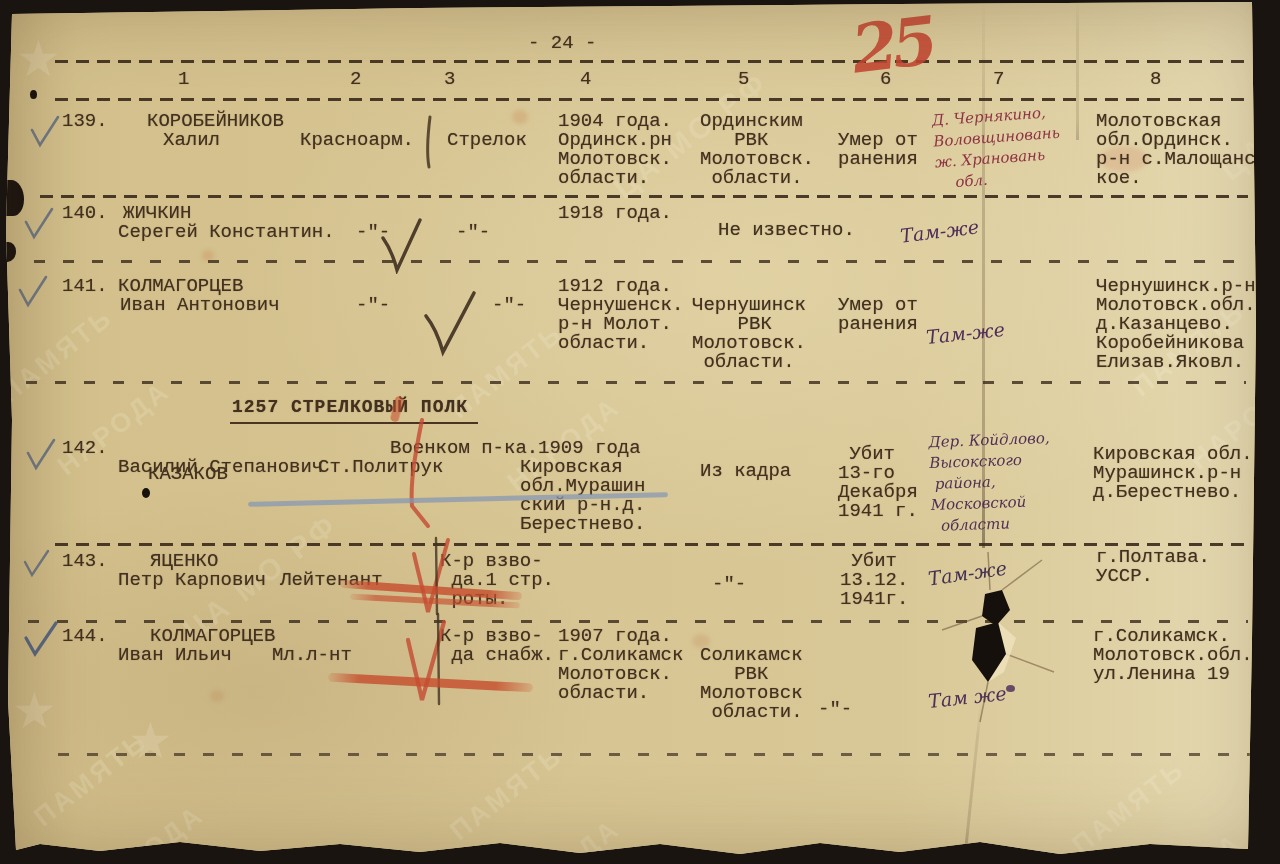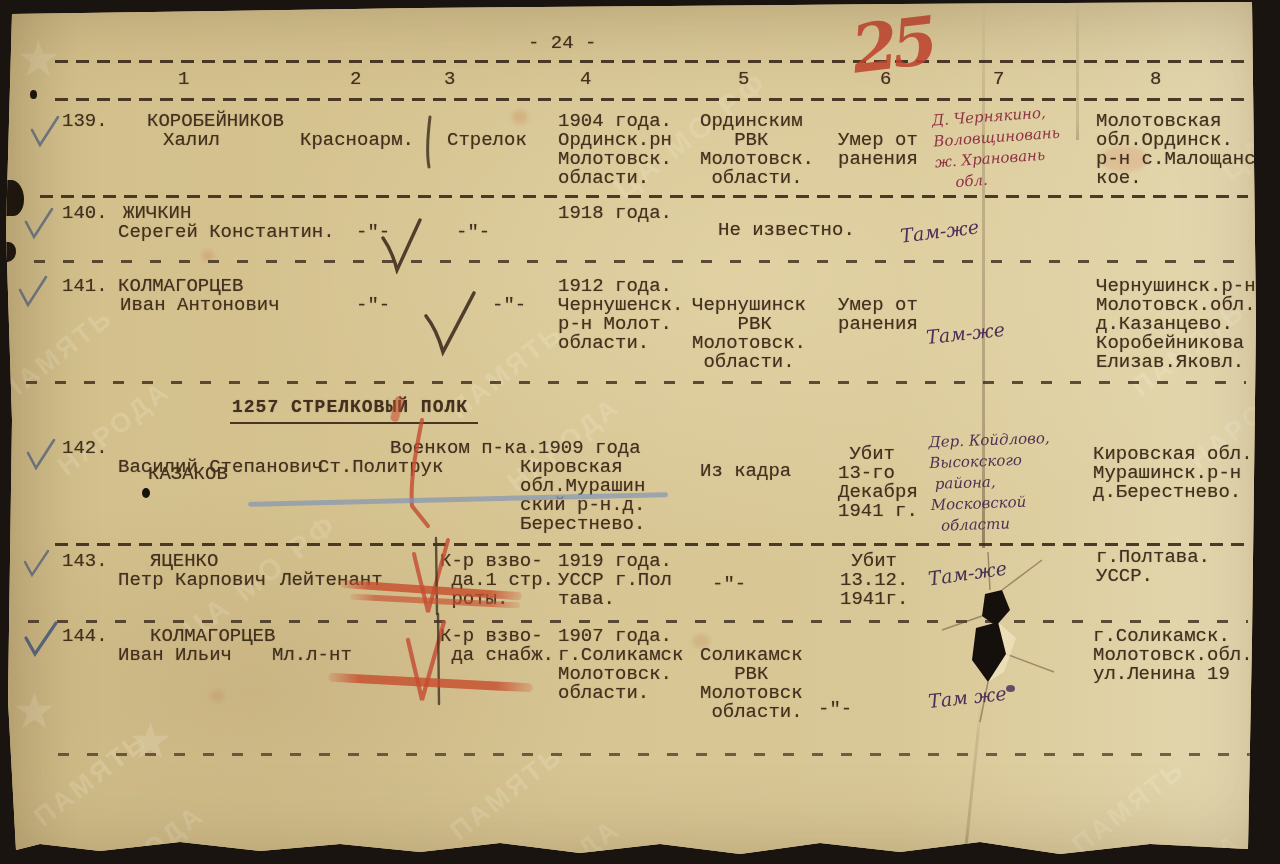--- a/index.html
+++ b/index.html
@@ -222,23 +222,20 @@
     <svg class="mark" style="left:22px;top:548px;" width="30" height="32">
         <path d="M3 14 L10 27 L26 3" fill="none" stroke="#5d6b80" stroke-width="2.4" stroke-linecap="round" opacity=".85"></path>
       </svg>
     <div class="t" style="left:62px;top:552px;">143.</div>
     <div class="t" style="left:150px;top:552px;">ЯЦЕНКО</div>
     <div class="t" style="left:118px;top:571px;">Петр Карпович</div>
     <div class="t" style="left:280px;top:571px;">Лейтенант</div>
     <div class="t" style="left:440px;top:552px;">К-р взво-
  да.1 стр.
  роты.</div>
-    <div class="t" style="left:558px;top:552px;">1919 года.
-УССР г.Пол
-тава.</div>
     <div class="t" style="left:712px;top:575px;">-"-</div>
     <div class="t" style="left:840px;top:552px;"> Убит
 13.12.
 1941г.</div>
     <div class="hand" style="left:928px;top:562px;font-size:19px;color:#433052;transform:rotate(-8deg);">Там-же</div>
     <div class="t" style="left:1096px;top:548px;">г.Полтава.
 УССР.</div>
     <svg class="mark" style="left:404px;top:534px;" width="52" height="85">
         <path d="M10 20 C15 42 20 60 24 78 L44 6" fill="none" stroke="#c44a32" stroke-width="4" stroke-linecap="round" opacity=".8"></path>
       </svg>

